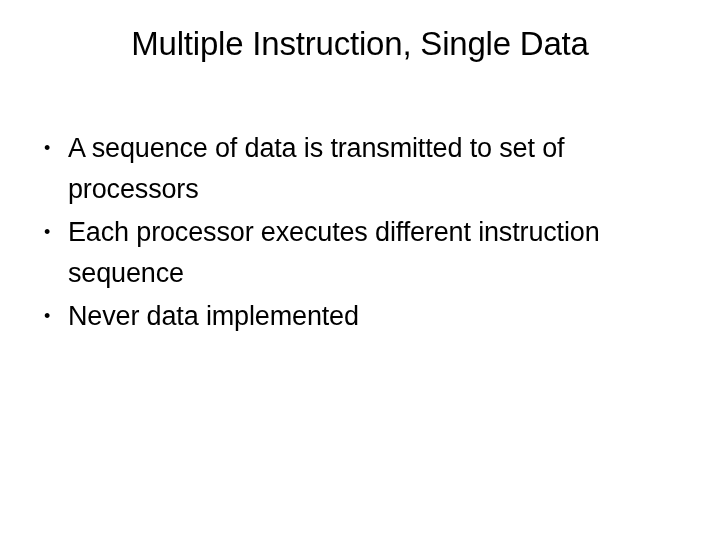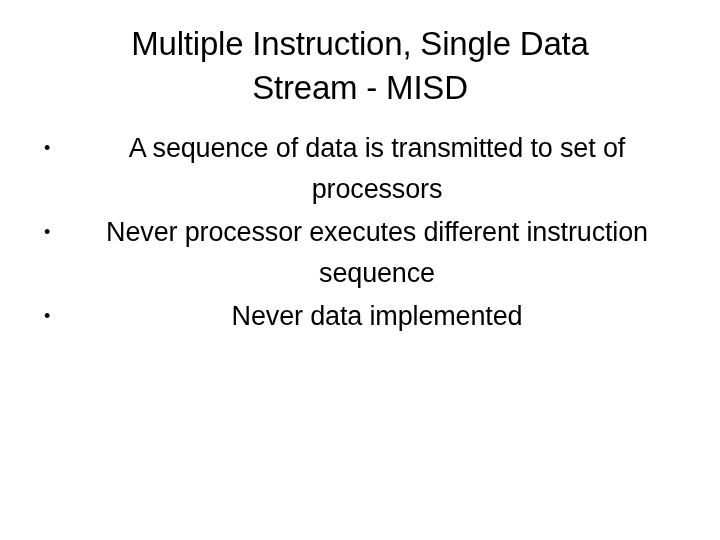--- a/index.html
+++ b/index.html
@@ -61,43 +61,41 @@
     top: 0;
     width: 16px;
     line-height: 41px;
     font-size: 18px;
     text-align: left;
     color: #000000;
   }
 
   .bullet-text {
     display: block;
-    text-align: center;
   }
 </style>
 </head>
 <body>
 
 <div class="slide">
 
   <div class="title-block">
     <span class="title-line">Multiple Instruction, Single Data</span>
-    <span class="title-line">Stream - MISD</span>
   </div>
 
   <div class="body-block">
 
     <div class="bullet-item">
       <span class="bullet-marker">•</span>
       <span class="bullet-text">A sequence of data is transmitted to set of processors</span>
     </div>
 
     <div class="bullet-item">
       <span class="bullet-marker">•</span>
-      <span class="bullet-text">Never processor executes different instruction sequence</span>
+      <span class="bullet-text">Each processor executes different instruction sequence</span>
     </div>
 
     <div class="bullet-item">
       <span class="bullet-marker">•</span>
       <span class="bullet-text">Never data implemented</span>
     </div>
 
   </div>
 
 </div>

